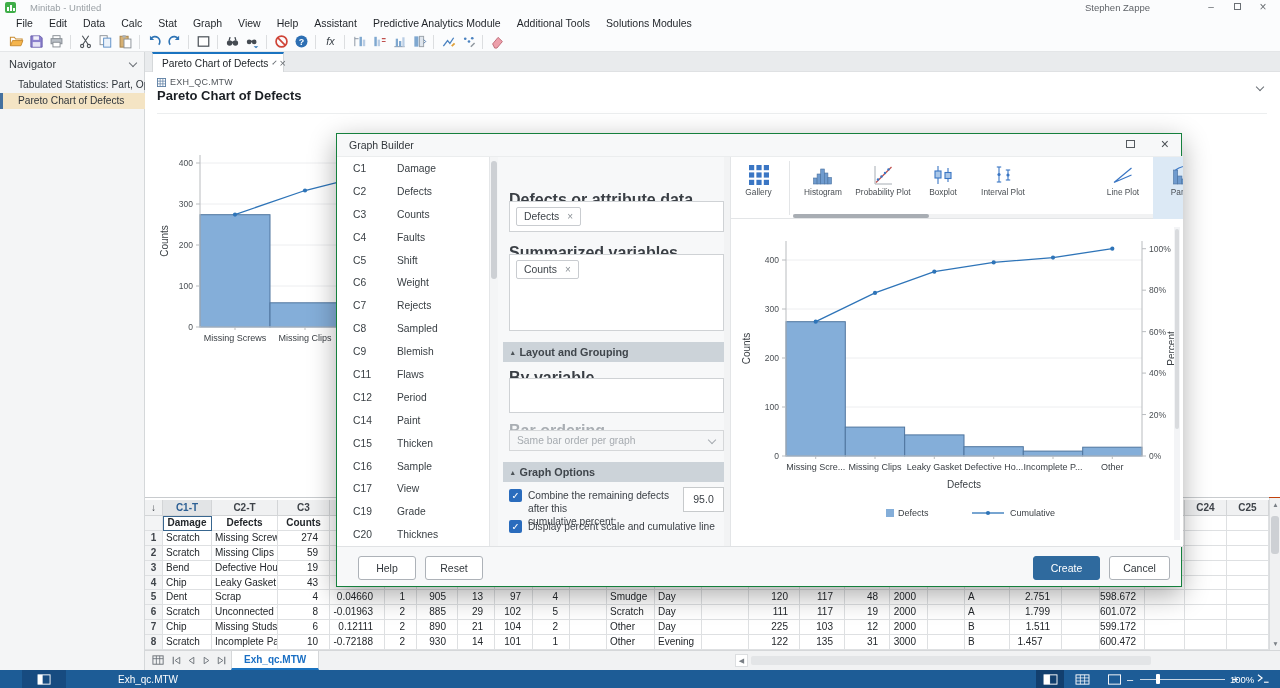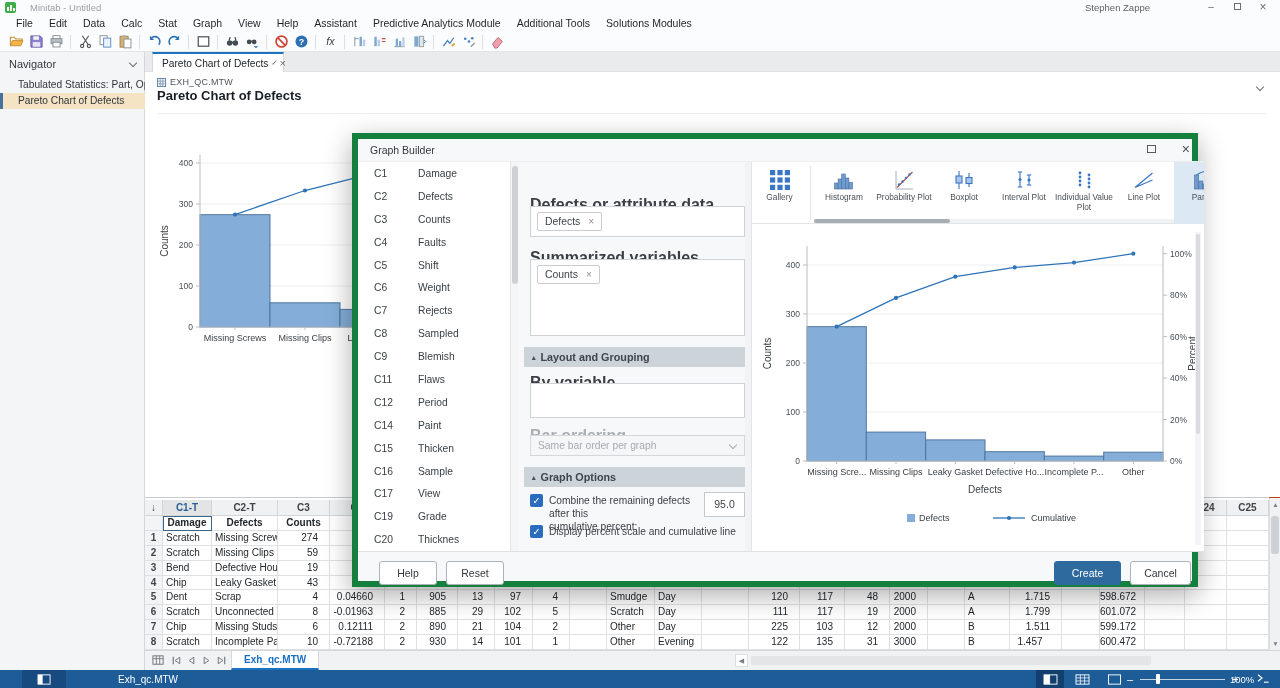--- a/index.html
+++ b/index.html
@@ -81,21 +81,21 @@
   .sb-btn{top:0;width:28px;height:18px;display:flex;align-items:center;justify-content:center;}
   .sb-btn.active{background:#123f6e;}
   .sb-btn svg{width:15px;height:13px;}
   #zoom-minus,#zoom-plus{top:3px;font-size:11px;color:#fff;}
   #zoom-track{left:1140px;top:8.5px;width:85px;height:1px;background:#c8d6e4;}
   #zoom-thumb{left:1156px;top:4px;width:4px;height:10px;background:#fff;border-radius:1px;}
   #zoom-label{left:1230px;top:4px;font-size:9.5px;}
   #cli-icon{left:1256px;top:2px;}
 
   
-  #dialog{left:352px;top:133px;width:846px;height:454px;background:#f7f8f9;border:6px solid #15803d;box-shadow:0 8px 26px rgba(0,0,0,.33);z-index:10;}
+  #dialog{left:336px;top:133px;width:846px;height:454px;background:#f7f8f9;border:1px solid #15803d;box-shadow:0 8px 26px rgba(0,0,0,.33);z-index:10;}
   #dlg-title{left:0;top:0;width:846px;height:23px;border-bottom:1px solid #ebedee;}
   #dlg-title-text{left:12px;top:5px;font-size:10.5px;color:#32373c;}
   #dlg-max{right:48px;top:6px;width:9px;height:8px;border:1.2px solid #555a5f;}
   #dlg-close{right:14px;top:2px;font-size:14px;color:#4c5156;}
 
   #col-list{left:0;top:23px;width:153px;height:389px;background:#fff;border-right:1px solid #e4e6e8;overflow:hidden;}
   .col-row{display:flex;height:22.9px;align-items:center;font-size:10.3px;color:#3a4045;}
   .col-id{width:44px;margin-left:16px;}
   #col-scroll{left:153px;top:23px;width:8px;height:389px;background:#f4f5f6;}
   #col-thumb{left:154px;top:27px;width:6px;height:118px;background:#cdd0d4;border-radius:3px;}
@@ -580,21 +580,21 @@
         <div class="tcell txt" style="width: 37px; height: 14.85px; line-height: 13.85px;"></div>
         <div class="tcell txt" style="width: 48px; height: 14.85px; line-height: 13.85px;">Smudge</div>
         <div class="tcell txt" style="width: 47px; height: 14.85px; line-height: 13.85px;">Day</div>
         <div class="tcell txt" style="width: 47px; height: 14.85px; line-height: 13.85px;"></div>
         <div class="tcell num" style="width: 51px; height: 14.85px; line-height: 13.85px;">120</div>
         <div class="tcell num" style="width: 45px; height: 14.85px; line-height: 13.85px;">117</div>
         <div class="tcell num" style="width: 45px; height: 14.85px; line-height: 13.85px;">48</div>
         <div class="tcell num" style="width: 38px; height: 14.85px; line-height: 13.85px;">2000</div>
         <div class="tcell txt" style="width: 37px; height: 14.85px; line-height: 13.85px;"></div>
         <div class="tcell txt" style="width: 45px; height: 14.85px; line-height: 13.85px;">A</div>
-        <div class="tcell num" style="width: 52px; height: 14.85px; line-height: 13.85px;">1.715</div>
+        <div class="tcell num" style="width: 52px; height: 14.85px; line-height: 13.85px;">2.751</div>
         <div class="tcell txt" style="width: 38px; height: 14.85px; line-height: 13.85px;"></div>
         <div class="tcell num" style="width: 45px; height: 14.85px; line-height: 13.85px;">598.672</div>
         <div class="tcell txt" style="width: 40px; height: 14.85px; line-height: 13.85px;"></div>
         <div class="tcell txt" style="width: 42px; height: 14.85px; line-height: 13.85px;"></div>
         <div class="tcell txt" style="width: 42px; height: 14.85px; line-height: 13.85px;"></div>
       </div>
       <div class="trow" style="height: 14.85px;">
         <div class="tcell ncell" style="width: 18px; height: 14.85px; line-height: 13.85px;">6</div>
         <div class="tcell txt" style="width: 49px; height: 14.85px; line-height: 13.85px;">Scratch</div>
         <div class="tcell txt" style="width: 66px; height: 14.85px; line-height: 13.85px;">Unconnected Wir</div>
@@ -955,35 +955,20 @@
                 <line x1="5.8" y1="19" x2="10.2" y2="19"></line>
                 <line x1="17" y1="7" x2="17" y2="17"></line>
                 <line x1="14.8" y1="7" x2="19.2" y2="7"></line>
                 <line x1="14.8" y1="17" x2="19.2" y2="17"></line>
               </g>
               <circle cx="8" cy="11.5" r="1.6" fill="#3a76c4"></circle>
               <circle cx="17" cy="12" r="1.6" fill="#3a76c4"></circle>
             </svg>
             <div class="gal-label">Interval Plot</div>
           </div>
-          <div class="gal-item" style="left: 302px; width: 60px;">
-            <svg viewBox="0 0 24 24">
-              <g fill="#3a76c4">
-                <circle cx="8" cy="5" r="1.4"></circle>
-                <circle cx="8" cy="9" r="1.4"></circle>
-                <circle cx="8" cy="13" r="1.4"></circle>
-                <circle cx="8" cy="17" r="1.4"></circle>
-                <circle cx="17" cy="7" r="1.4"></circle>
-                <circle cx="17" cy="11" r="1.4"></circle>
-                <circle cx="17" cy="15" r="1.4"></circle>
-                <circle cx="17" cy="19" r="1.4"></circle>
-              </g>
-            </svg>
-            <div class="gal-label">Individual Value Plot</div>
-          </div>
           <div class="gal-item" style="left: 362px; width: 60px;">
             <svg viewBox="0 0 24 24">
               <path d="M3 19.5 L20.5 5 M3 19.5 L20.5 12" stroke="#3a76c4" fill="none" stroke-width="1.2"></path>
             </svg>
             <div class="gal-label">Line Plot</div>
           </div>
           <div class="gal-item selected" style="left: 422px; width: 60px;">
             <svg viewBox="0 0 24 24">
               <g fill="#6f9bce" stroke="#49719f" stroke-width="0.6">
                 <rect x="2.5" y="7" width="4.2" height="14"></rect>

